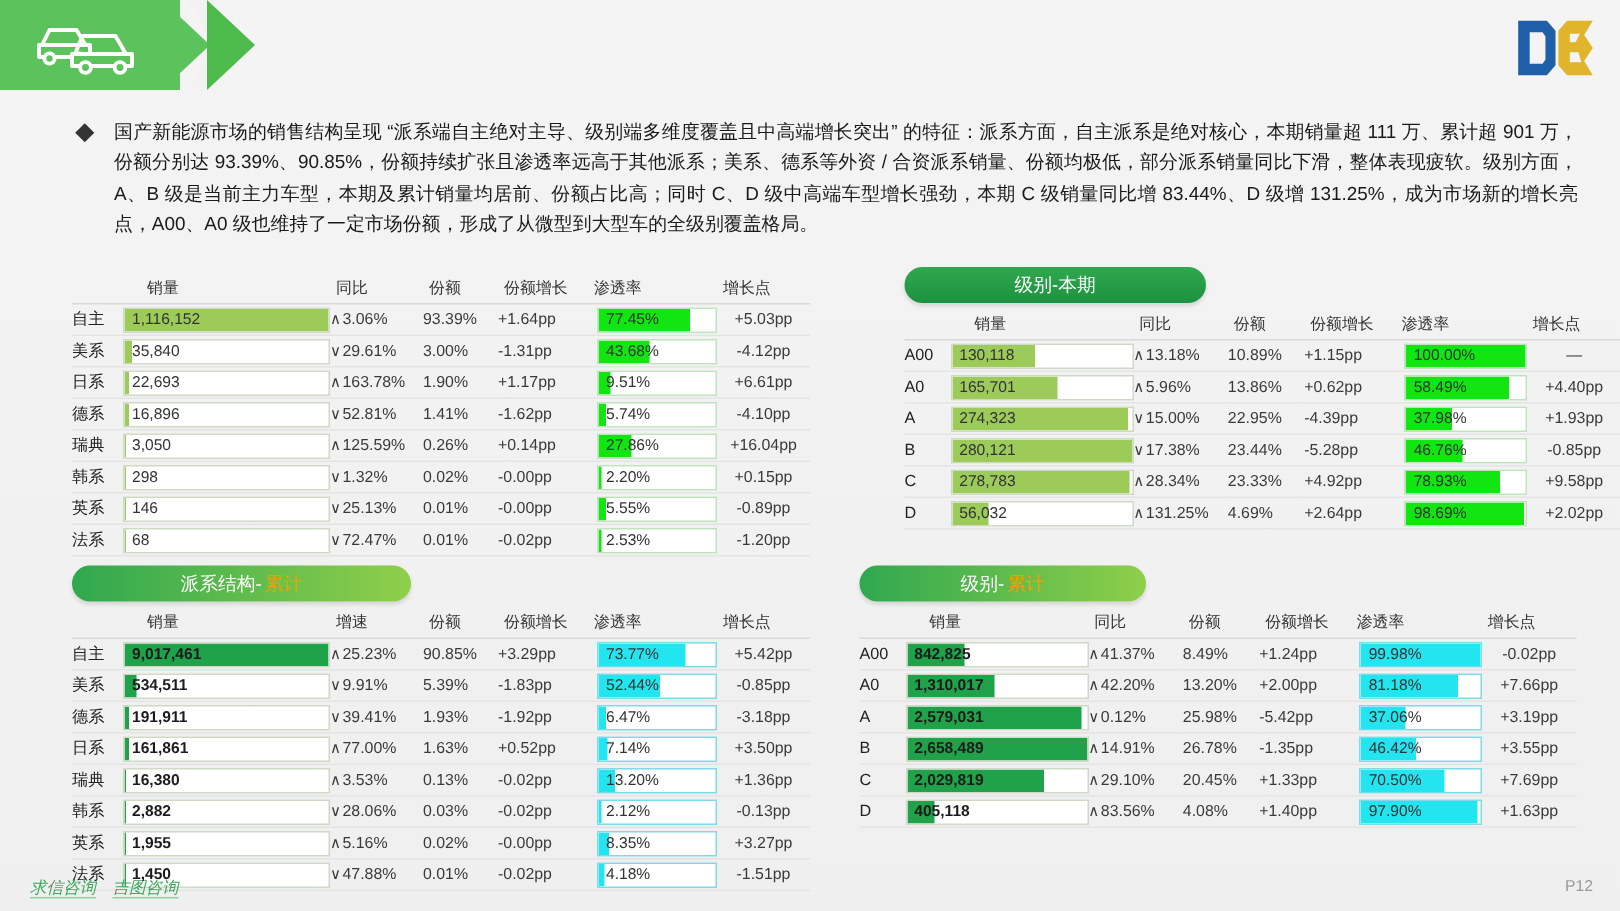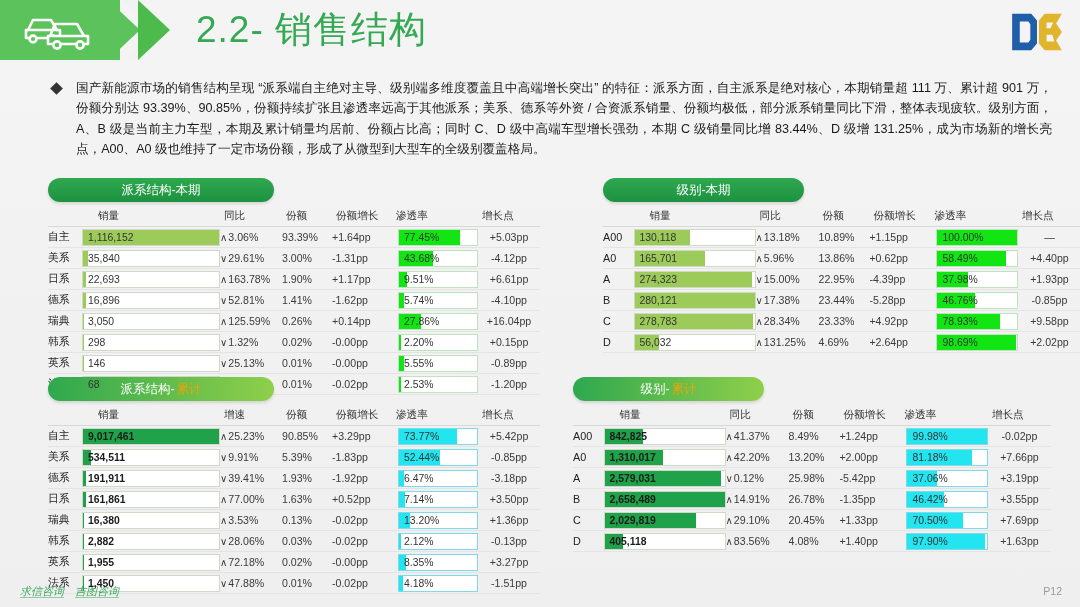--- a/index.html
+++ b/index.html
@@ -89,36 +89,32 @@
           <path d="M2 18 L36 18 L36 26 L2 26 Z"></path>
           <circle cx="9" cy="27" r="3.4" fill="#5cc35c"></circle>
           <circle cx="29" cy="27" r="3.4" fill="#5cc35c"></circle>
           <path d="M26 24 L31 12 L53 12 L60 24"></path>
           <path d="M24 24 L64 24 L64 32 L24 32 Z" fill="#5cc35c"></path>
           <circle cx="33" cy="33" r="3.6" fill="#5cc35c"></circle>
           <circle cx="56" cy="33" r="3.6" fill="#5cc35c"></circle>
         </g>
       </svg>
     </div>
-    <div class="hdr-title">2.2- 销售结构</div>
     <svg class="logo" viewBox="0 0 60 46">
       <path d="M4 4 L24 4 L30 11 L30 35 L24 42 L4 42 Z M12 12 L12 34 L21 34 L23 31 L23 15 L21 12 Z" fill="#1f5ea8" fill-rule="evenodd"></path>
       <path d="M56 4 L38 4 L32 11 L32 35 L38 42 L56 42 L50 32 L56 23 L50 14 Z M40 13 L47 13 L44 19 L40 19 Z M40 26 L46 26 L48 33 L40 33 Z" fill="#e0b52c" fill-rule="evenodd"></path>
     </svg>
   </div>
 
   <div class="para-wrap">
     <div class="bullet"></div>
     <div class="para">国产新能源市场的销售结构呈现 “派系端自主绝对主导、级别端多维度覆盖且中高端增长突出” 的特征：派系方面，自主派系是绝对核心，本期销量超 111 万、累计超 901 万，份额分别达 93.39%、90.85%，份额持续扩张且渗透率远高于其他派系；美系、德系等外资 / 合资派系销量、份额均极低，部分派系销量同比下滑，整体表现疲软。级别方面，A、B 级是当前主力车型，本期及累计销量均居前、份额占比高；同时 C、D 级中高端车型增长强劲，本期 C 级销量同比增 83.44%、D 级增 131.25%，成为市场新的增长亮点，A00、A0 级也维持了一定市场份额，形成了从微型到大型车的全级别覆盖格局。</div>
   </div>
 
   <div class="panel" id="p0" style="left:48px;top:178px;width:470px;">
-      <div class="pill cur" style="width:190px">
-        <span>派系结构-本期</span>
-      </div>
       <table class="tbl" style="width:100%;margin-top:5px">
         <colgroup>
           <col style="width:34px">
           <col style="width:138px">
           <col style="width:62px">
           <col style="width:50px">
           <col style="width:60px">
           <col style="width:86px">
           <col style="width:62px">
         </colgroup>
@@ -431,21 +427,21 @@
             <td class="cellpad numR"><span>-0.13pp</span></td>
           </tr>
           <tr>
             <td class="rowlab">英系</td>
             <td>
               <div class="bar dark">
                 <span class="fill" style="width:0.5%"></span>
                 <span class="lbl">1,955</span>
               </div>
             </td>
-            <td class="cellpad num"><span class="up">72.18%</span></td>
+            <td class="cellpad num"><span class="up">5.16%</span></td>
             <td class="cellpad num"><span>0.02%</span></td>
             <td class="cellpad num"><span>-0.00pp</span></td>
             <td>
               <div class="bar cyan" style="margin-left:6px">
                 <span class="fill" style="width:9%"></span>
                 <span class="lbl">8.35%</span>
               </div>
             </td>
             <td class="cellpad numR"><span>+3.27pp</span></td>
           </tr>

